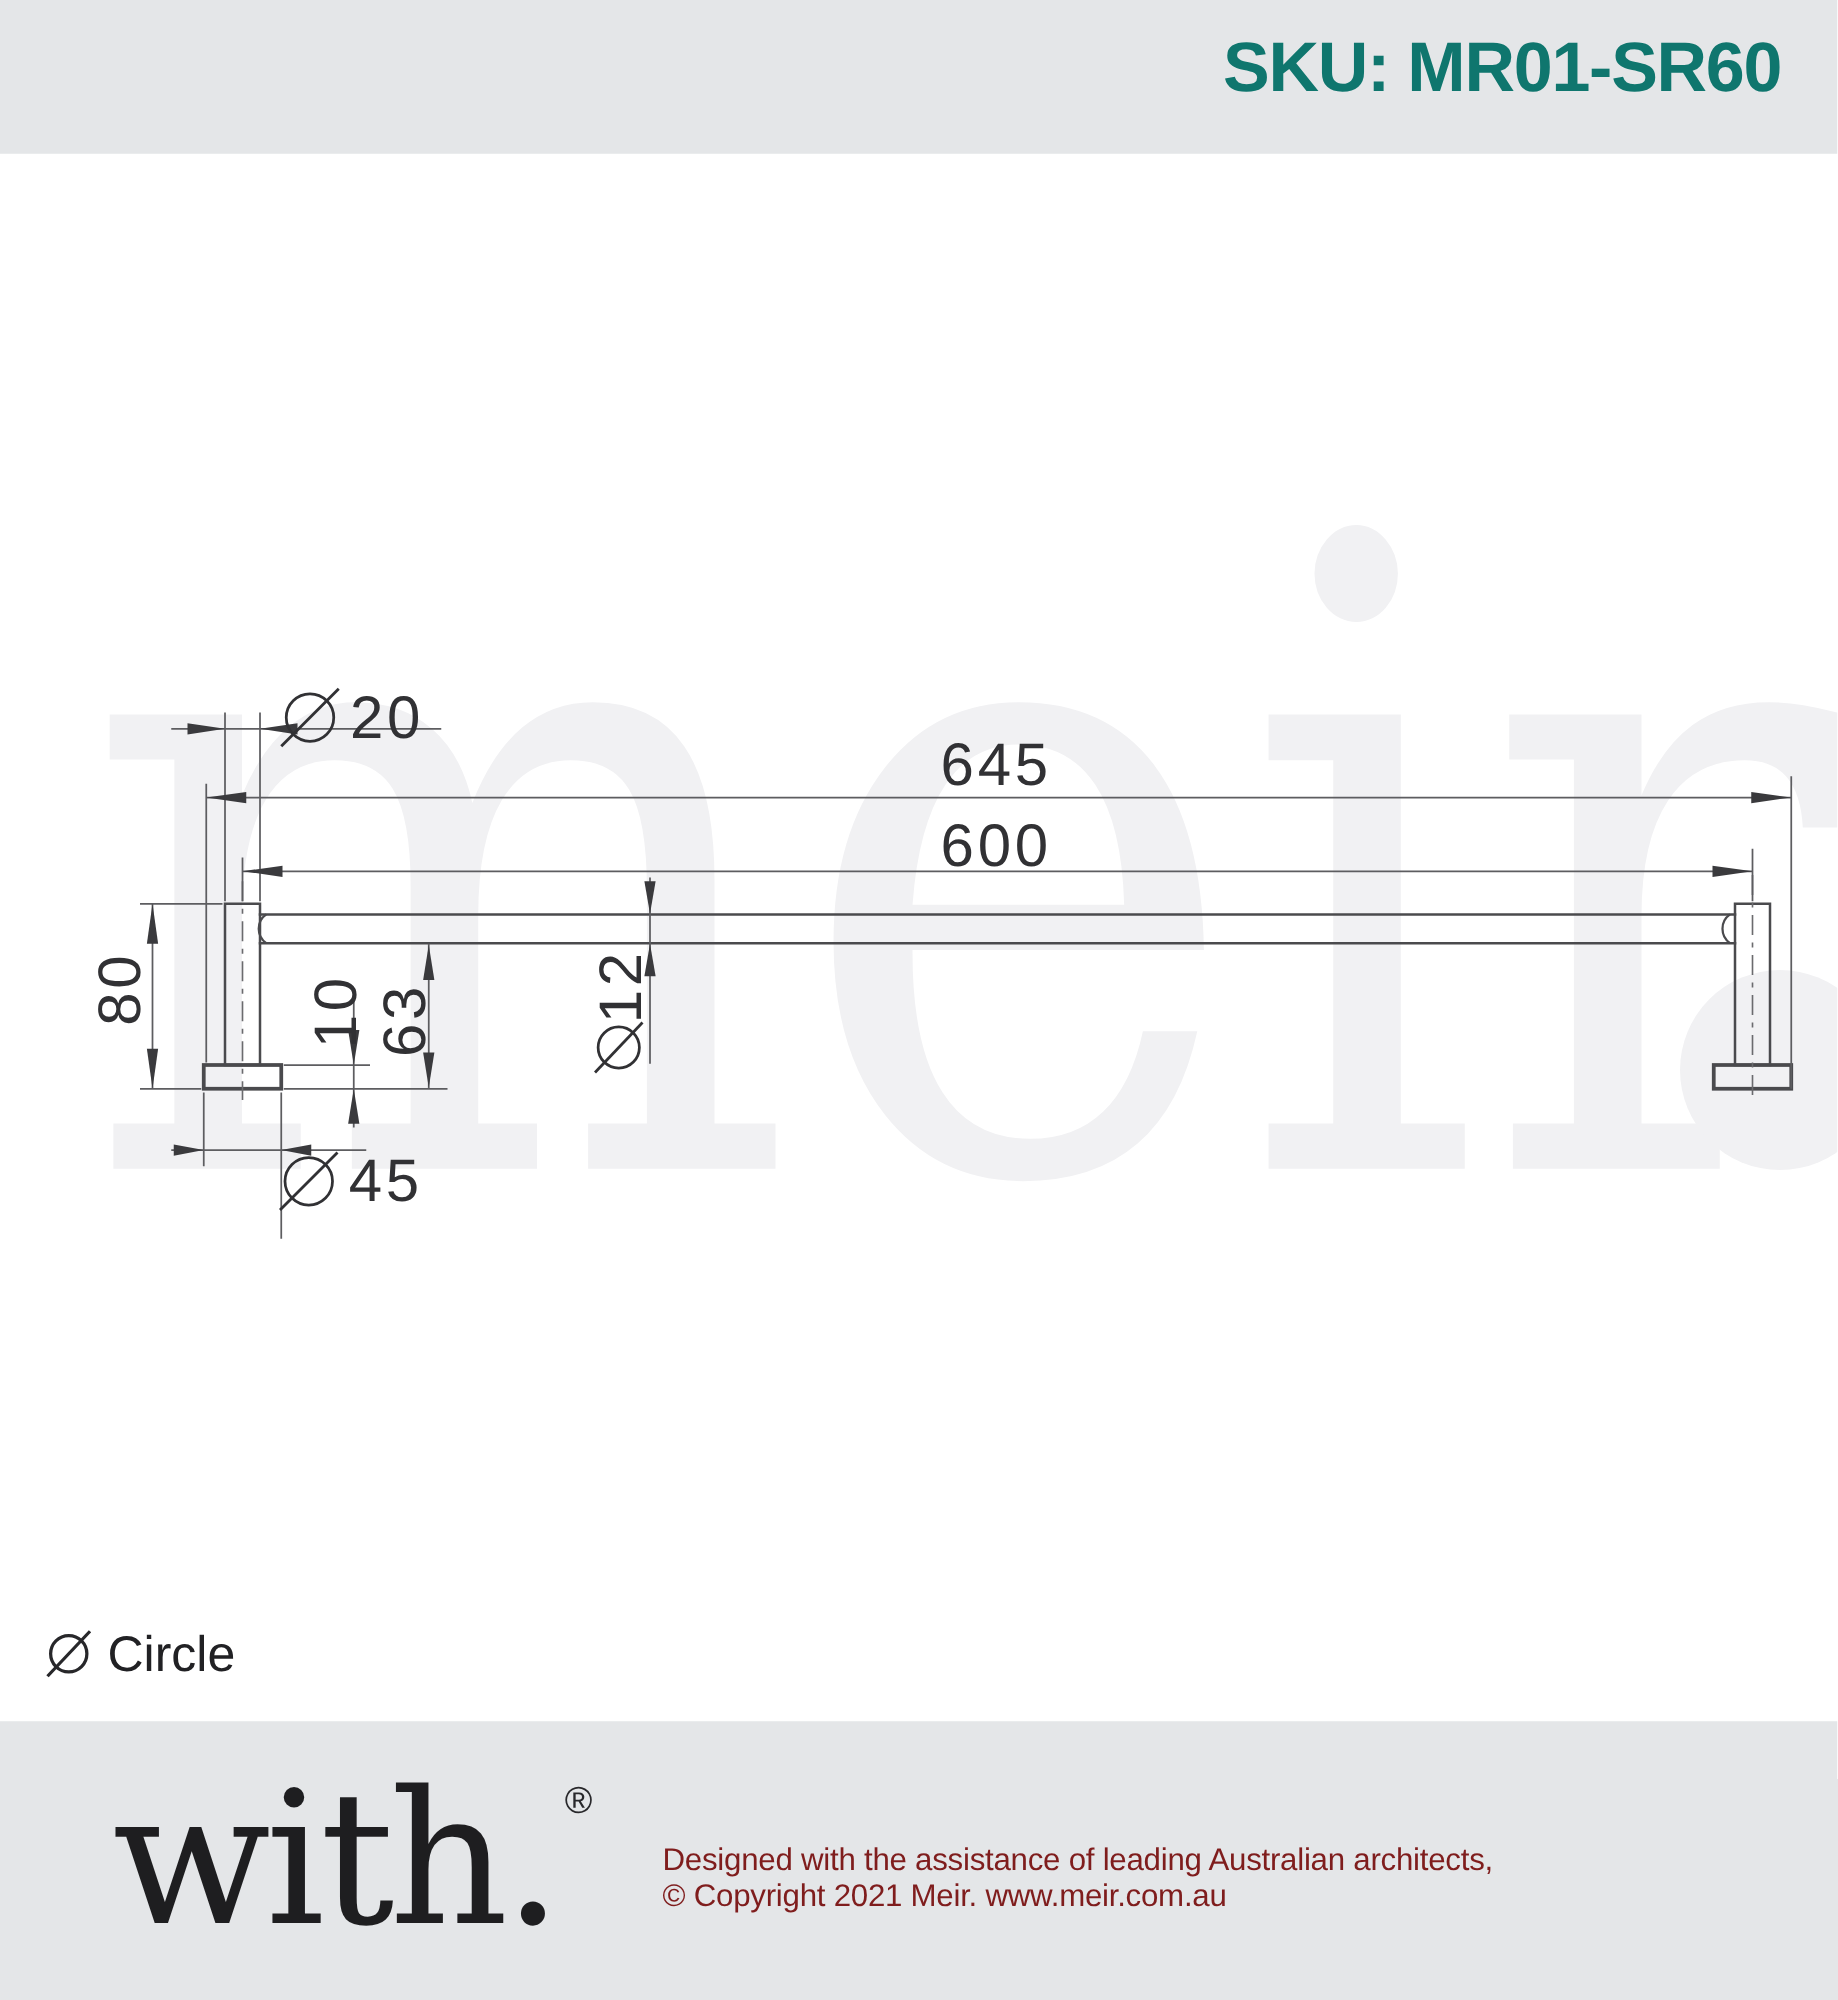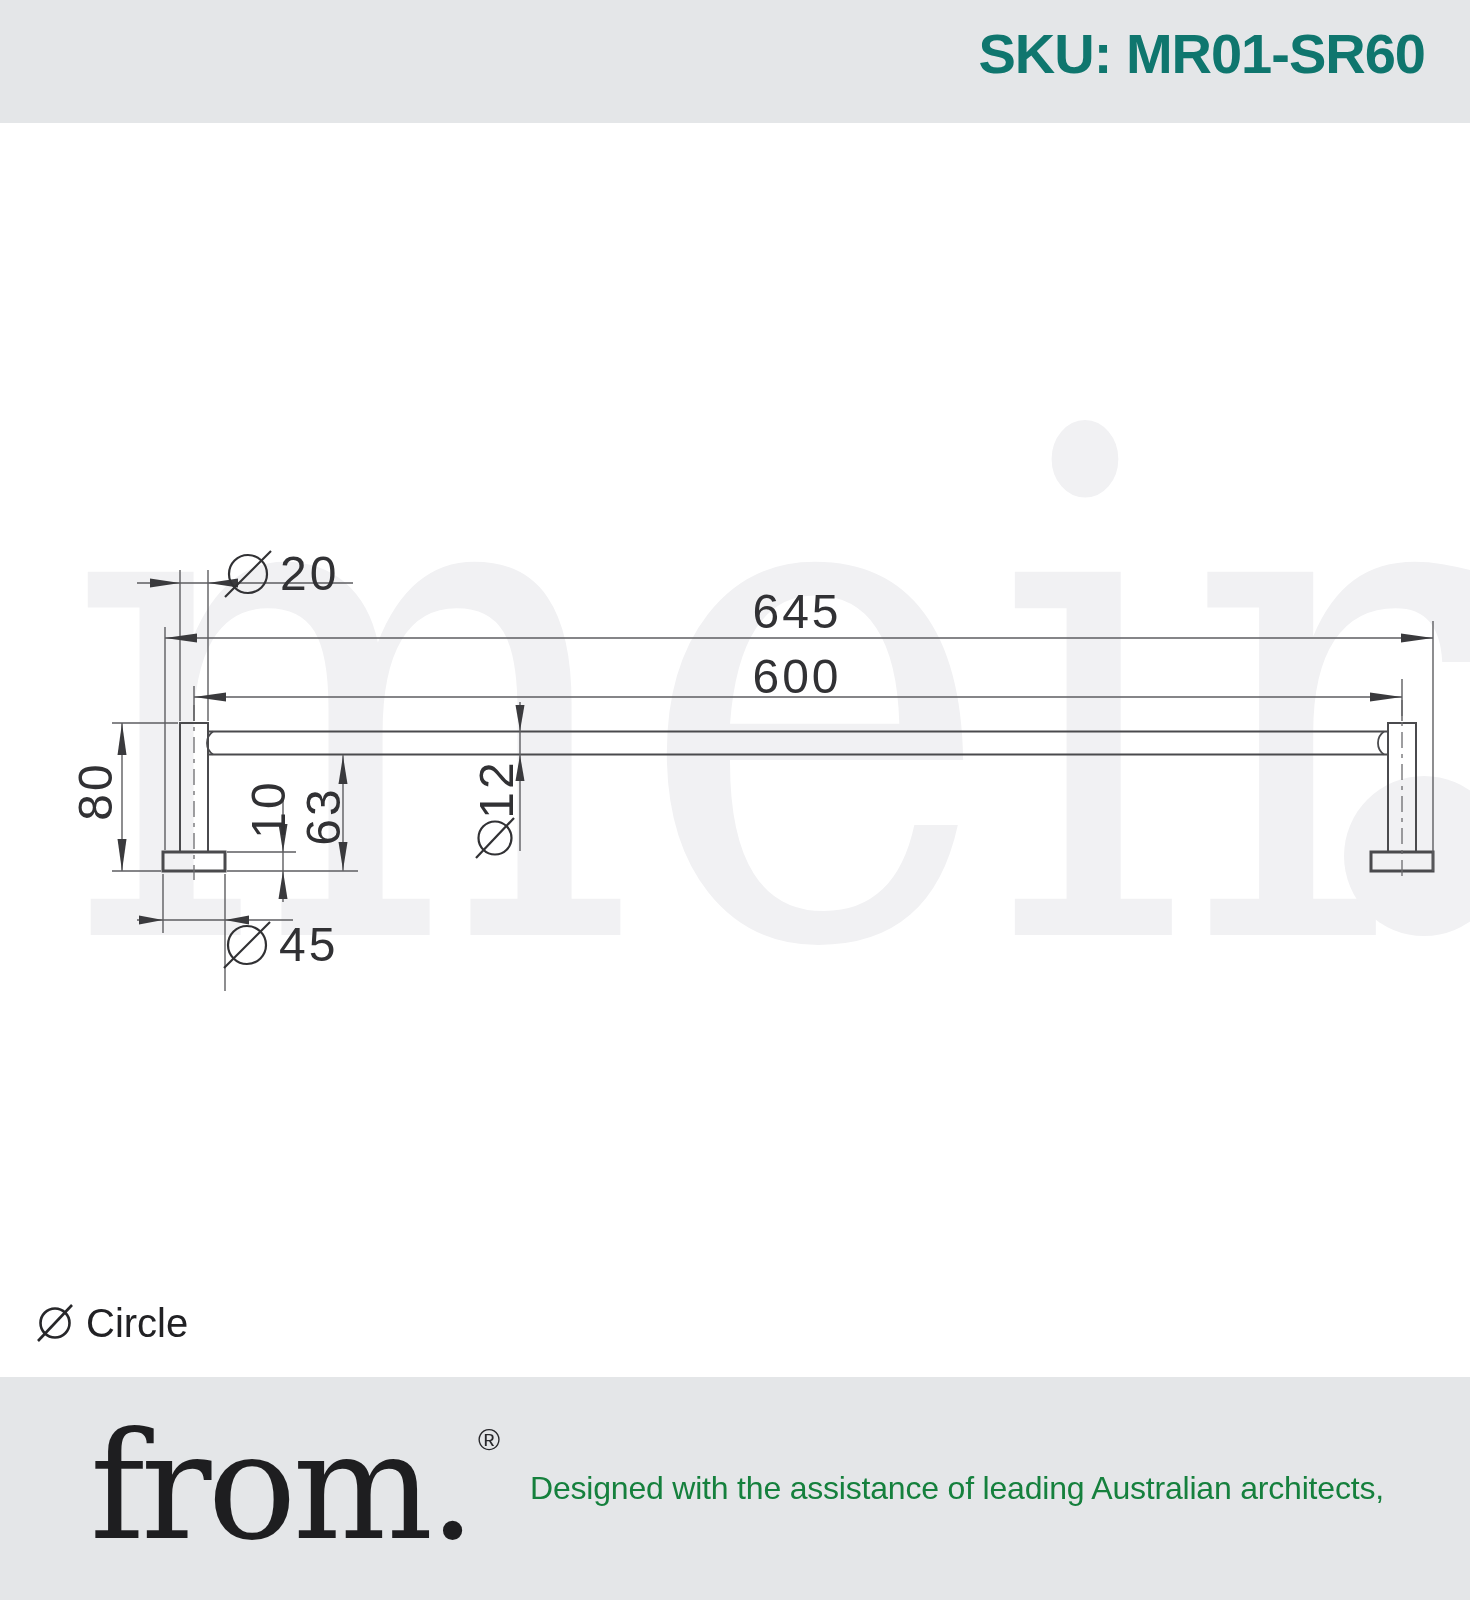--- a/index.html
+++ b/index.html
@@ -19,21 +19,21 @@
     position:absolute;left:90px;top:1413px;
     font-family:"DejaVu Serif",serif;font-size:148px;line-height:1;
     letter-spacing:-4px;color:#1e1e20;white-space:nowrap;
   }
   .logo .rmark{
     font-size:30px;letter-spacing:0;position:relative;top:-88px;left:6px;
     font-family:"Liberation Sans",sans-serif;color:#28282b;
   }
   .footer-text{
     position:absolute;left:530px;top:1474px;
-    font-size:32px;line-height:29px;letter-spacing:-0.2px;color:#15803d;
+    font-size:25px;line-height:29px;letter-spacing:-0.2px;color:#7f1d1d;
   }
 </style>
 </head>
 <body>
 
 <div class="band top"></div>
 <div class="sku">SKU: MR01-SR60</div>
 
 <svg class="drawing-svg" width="1470" height="1600" viewBox="0 0 1470 1600">
 
@@ -162,17 +162,18 @@
     <g stroke="#27272a" stroke-width="2.6" fill="none">
       <circle cx="55" cy="1323" r="14.5"></circle>
       <line x1="38" y1="1341" x2="72" y2="1305"></line>
     </g>
     <text x="86" y="1337" font-family="Liberation Sans, sans-serif" font-size="40" fill="#212124">Circle</text>
   </g>
 </svg>
 
 <div class="band bottom"></div>
 
-<div class="logo"><span>from.</span><span class="rmark">®</span></div>
+<div class="logo"><span>with.</span><span class="rmark">®</span></div>
 
 <div class="footer-text">
   <div>Designed with the assistance of leading Australian architects,</div>
+  <div>© Copyright 2021 Meir. www.meir.com.au</div>
 </div>
 
 </body></html>

